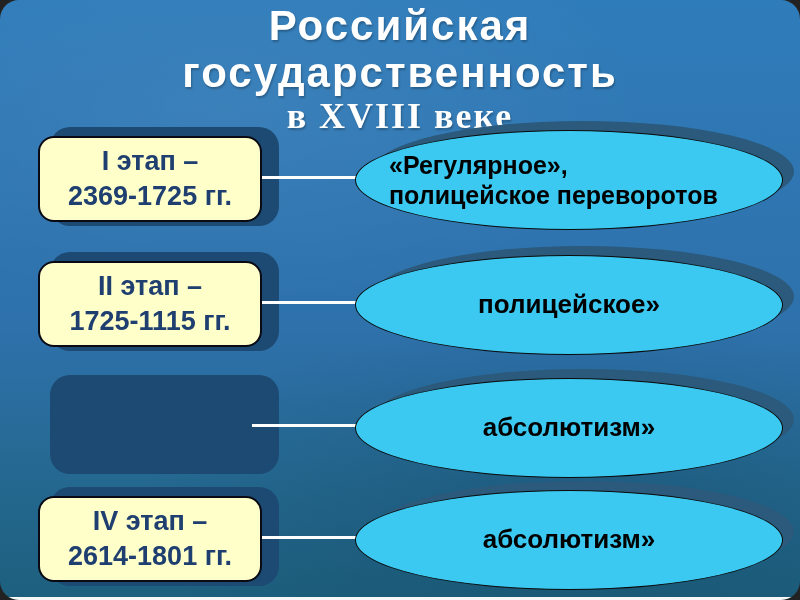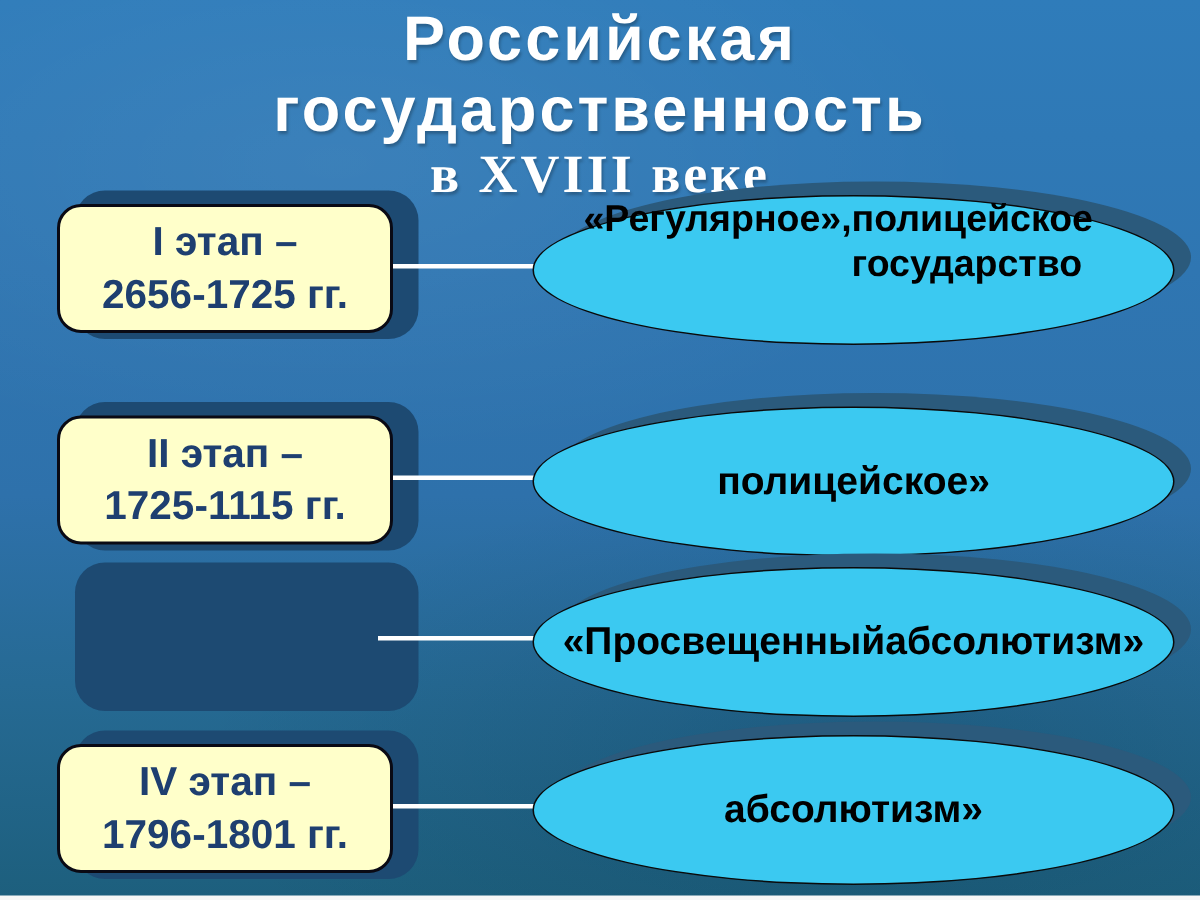--- a/index.html
+++ b/index.html
@@ -6,41 +6,42 @@
   .slide {
     position: relative;
     width: 800px;
     height: 600px;
     overflow: hidden;
     font-family: "Liberation Sans", sans-serif;
     background:
       radial-gradient(90% 55% at 28% 18%, rgba(255,255,255,0.06), rgba(255,255,255,0) 60%),
       radial-gradient(85% 50% at 72% 85%, rgba(0,35,55,0.18), rgba(0,0,0,0) 65%),
       linear-gradient(180deg, #2f7cba 0%, #2f76b2 30%, #2e71ab 55%, #266a94 76%, #1d5f7d 100%);
+    border-radius: 19px;
   }
 
   
   .title {
     position: absolute;
     top: 2px; left: 0; width: 100%;
     text-align: center;
     color: #ffffff;
     font-weight: bold;
     font-size: 42px;
     line-height: 1.12;
     letter-spacing: 2px;
     z-index: 1;
     text-shadow: 1px 2px 2px rgba(0,0,0,0.25);
   }
   .title .line3 { font-size: 36px; font-family: Liberation Serif, serif; }
 
   
   .row { position: absolute; left: 0; width: 800px; height: 100px; z-index: 2; }
   .row1 { top: 130px; }
-  .row2 { top: 271px; }
+  .row2 { top: 255px; }
   .row3 { top: 378px; }
   .row4 { top: 490px; }
 
   .rect-shadow {
     position: absolute;
     left: 50px; top: -3px;
     width: 229px; height: 99px;
     background: #1d4a72;
     border-radius: 20px;
     z-index: 0;
@@ -76,21 +77,21 @@
     z-index: 2;
     text-align: center;
   }
   .ellipse {
     position: absolute;
     left: 355px; top: 0;
     width: 428px; height: 100px;
     background: #3bc9f1;
     border: 1px solid #0a0a0a;
     border-radius: 50%;
-    display: flex; 
+    display: flex; flex-direction: column;
     align-items: center; justify-content: center;
     font-weight: bold;
     font-size: 26px;
     line-height: 1.2;
     color: #000000;
     z-index: 2;
     text-align: center;
     box-sizing: border-box;
   }
   .ellipse.align-left {
@@ -118,25 +119,25 @@
     <div class="line2">государственность</div>
     <div class="line3">в XVIII веке</div>
   </div>
 
   <div class="row row1">
     <div class="rect-shadow"></div>
     <div class="ellipse-shadow"></div>
     <div class="connector"></div>
     <div class="stage-box">
       <div>I этап –</div>
-      <div>2656-1725 гг.</div>
+      <div>2369-1725 гг.</div>
     </div>
     <div class="ellipse align-left">
       <div>«Регулярное»,</div>
-      <div>полицейское государство</div>
+      <div>полицейское переворотов</div>
     </div>
   </div>
 
   <div class="row row2">
     <div class="rect-shadow"></div>
     <div class="ellipse-shadow"></div>
     <div class="connector"></div>
     <div class="stage-box">
       <div>II этап –</div>
       <div>1725-1115 гг.</div>
@@ -144,32 +145,31 @@
     <div class="ellipse">
       <div>полицейское»</div>
     </div>
   </div>
 
   <div class="row row3">
     <div class="rect-shadow"></div>
     <div class="ellipse-shadow"></div>
     <div class="connector"></div>
     <div class="ellipse">
-      <div>«Просвещенный</div>
       <div>абсолютизм»</div>
     </div>
   </div>
 
   <div class="row row4">
     <div class="rect-shadow"></div>
     <div class="ellipse-shadow"></div>
     <div class="connector"></div>
     <div class="stage-box">
       <div>IV этап –</div>
-      <div>1796-1801 гг.</div>
+      <div>2614-1801 гг.</div>
     </div>
     <div class="ellipse">
       <div>абсолютизм»</div>
     </div>
   </div>
 
   <div class="bottom-strip"></div>
 
 </div>
 

